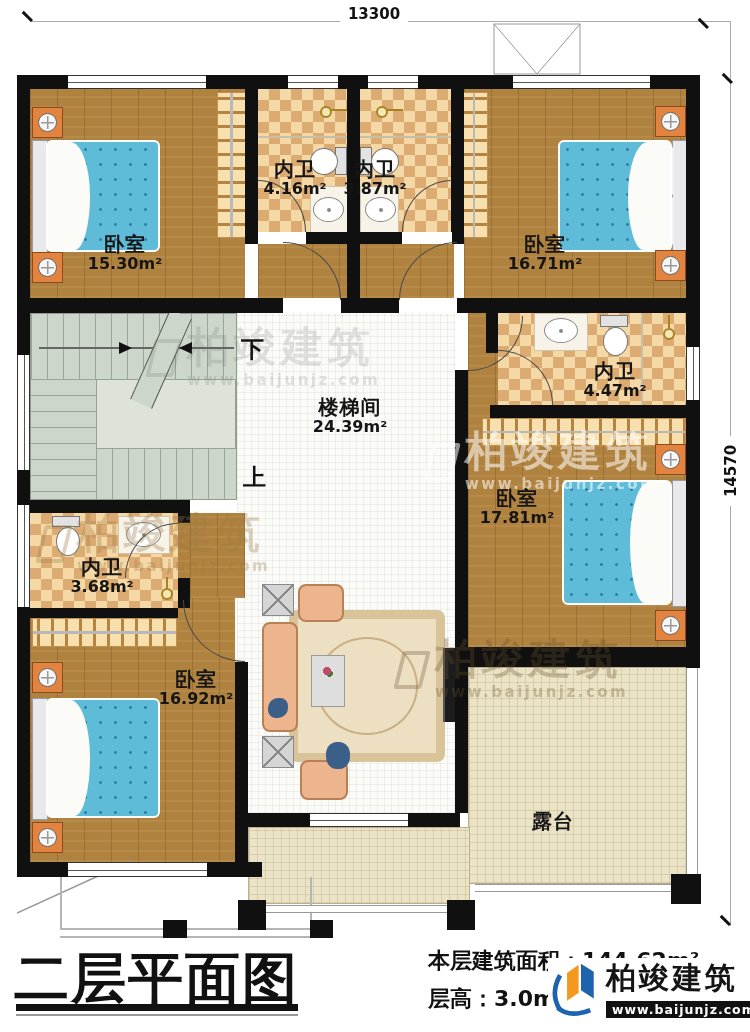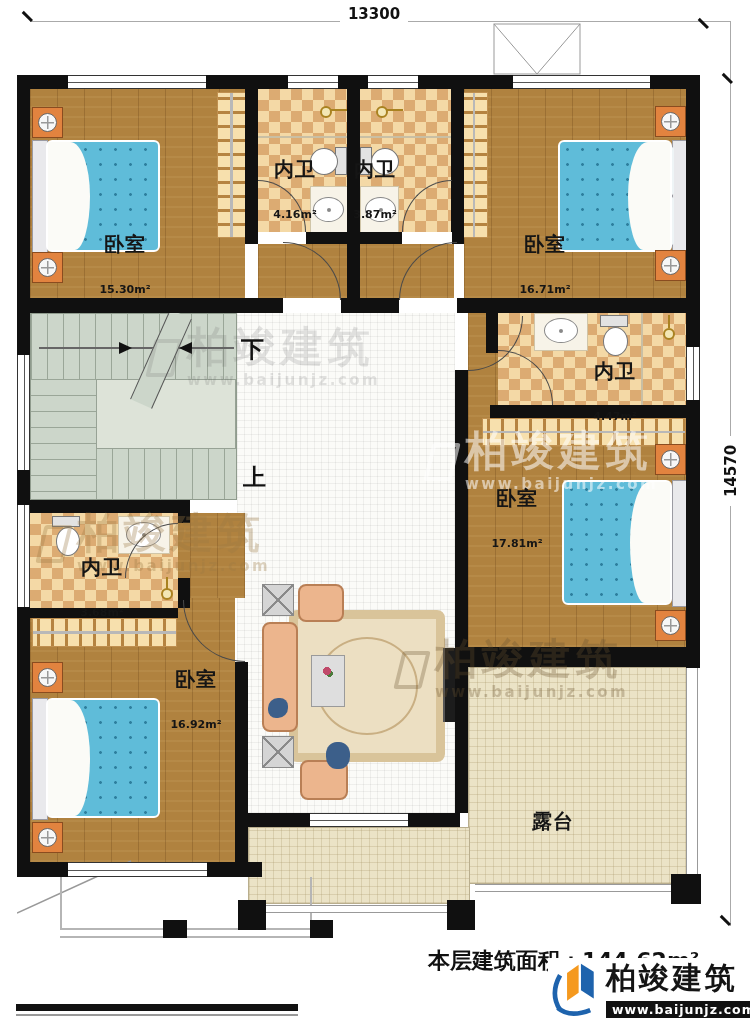--- a/index.html
+++ b/index.html
@@ -59,21 +59,21 @@
   .knob{position:absolute;width:8px;height:8px;border:2px solid #a98220;background:#f3e7b5;border-radius:50%;z-index:3;}
   .stem{position:absolute;background:#a98220;z-index:3;}
   .gline{position:absolute;background:#c9bfa4;z-index:3;}
   
   .flightV{position:absolute;background-image:repeating-linear-gradient(90deg,#9aa698 0 1px,transparent 1px 16px);z-index:2;}
   .flightH{position:absolute;background-image:repeating-linear-gradient(180deg,#9aa698 0 1px,transparent 1px 16px);z-index:2;}
   .tri{position:absolute;width:0;height:0;z-index:4;}
   
   .rlabel{position:absolute;text-align:center;color:#151515;z-index:9;line-height:1.12;font-weight:bold;}
   .rlabel .nm{font-size:20px;letter-spacing:1px;display:block;}
-  .rlabel .ar{font-size:11px;display:block;margin-top:29px;}
+  .rlabel .ar{font-size:16px;display:block;}
   .dirchar{position:absolute;font-size:23px;font-weight:bold;color:#111;z-index:9;}
   
   .dimline{position:absolute;background:#aaa;z-index:7;}
   .tick{position:absolute;width:13px;height:2.5px;background:#111;transform:rotate(45deg);z-index:8;}
   .dimtxt{position:absolute;font-size:15px;font-weight:bold;color:#111;background:#fff;z-index:8;text-align:center;}
   
   .wm{position:absolute;display:flex;align-items:center;z-index:8;pointer-events:none;white-space:nowrap;}
   .wm-g{display:inline-block;width:20px;height:30px;border:4px solid currentColor;transform:skewX(-14deg);border-radius:3px;margin-right:9px;}
   .wm-t{display:inline-block;}
   .wm-b{font-size:42px;font-weight:bold;letter-spacing:5px;line-height:1;display:block;}
@@ -322,20 +322,24 @@
       <span class="ar">4.16m²</span>
   </div>
   <div class="rlabel" style="left:335px;top:158px;width:80px;">
     <span class="nm">内卫</span>
       <span class="ar">3.87m²</span>
   </div>
   <div class="rlabel" style="left:485px;top:233px;width:120px;">
     <span class="nm">卧室</span>
       <span class="ar">16.71m²</span>
   </div>
+  <div class="rlabel" style="left:290px;top:396px;width:120px;">
+    <span class="nm">楼梯间</span>
+      <span class="ar">24.39m²</span>
+  </div>
   <div class="rlabel" style="left:575px;top:360px;width:80px;">
     <span class="nm">内卫</span>
       <span class="ar">4.47m²</span>
   </div>
   <div class="rlabel" style="left:462px;top:487px;width:110px;">
     <span class="nm">卧室</span>
       <span class="ar">17.81m²</span>
   </div>
   <div class="rlabel" style="left:62px;top:556px;width:80px;">
     <span class="nm">内卫</span>
@@ -343,23 +347,25 @@
   </div>
   <div class="rlabel" style="left:136px;top:668px;width:120px;">
     <span class="nm">卧室</span>
       <span class="ar">16.92m²</span>
   </div>
   <div class="rlabel" style="left:513px;top:810px;width:80px;">
     <span class="nm">露台</span>
       <span class="ar"></span>
   </div>
 
+  <div class="tb" style="left:14px;top:942px;font-size:55px;font-weight:bold;letter-spacing:2px;">二层平面图</div>
   <div class="tb" style="left:16px;top:1004px;width:282px;height:7px;background:#111;"></div>
   <div class="tb" style="left:16px;top:1014px;width:282px;height:2px;background:#999;"></div>
   <div class="tb" style="left:428px;top:946px;font-size:22px;font-weight:600;">本层建筑面积：144.62m²</div>
+  <div class="tb" style="left:428px;top:984px;font-size:22px;font-weight:600;">层高：3.0m</div>
 
   <div class="tb" style="left:548px;top:958px;display:flex;align-items:center;background:#fff;">
     <svg width="52" height="58" viewBox="0 0 44 50">
       <path d="M10,44 Q1,30 10,14" fill="none" stroke="#1e63ad" stroke-width="4"></path>
       <polygon points="16,12 26,5 26,29 16,36" fill="#f5991e"></polygon>
       <polygon points="28,4 39,11 39,34 28,27" fill="#1e63ad"></polygon>
       <path d="M8,42 Q18,51 36,44" fill="none" stroke="#1e63ad" stroke-width="4"></path>
     </svg>
     <div style="margin-left:6px;">
       <div style="font-size:30px;font-weight:bold;letter-spacing:3px;color:#141414;">柏竣建筑</div>

